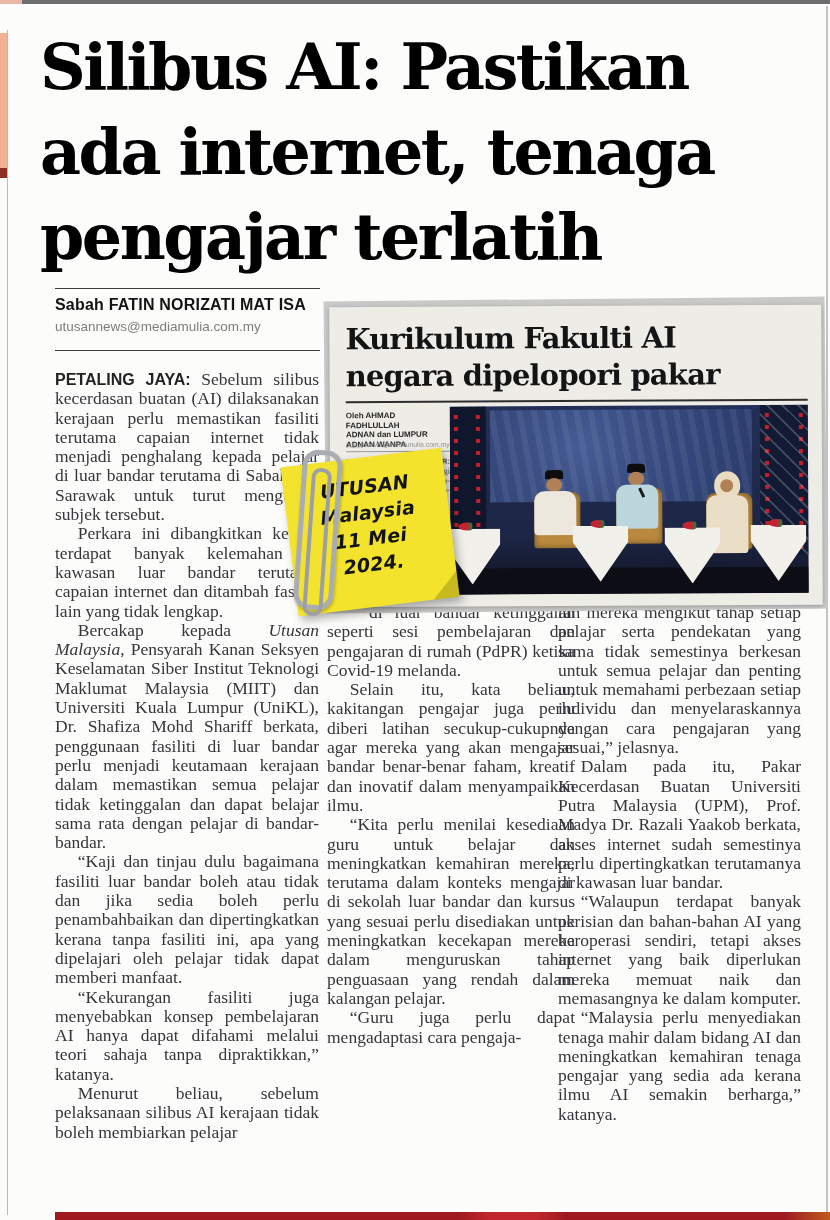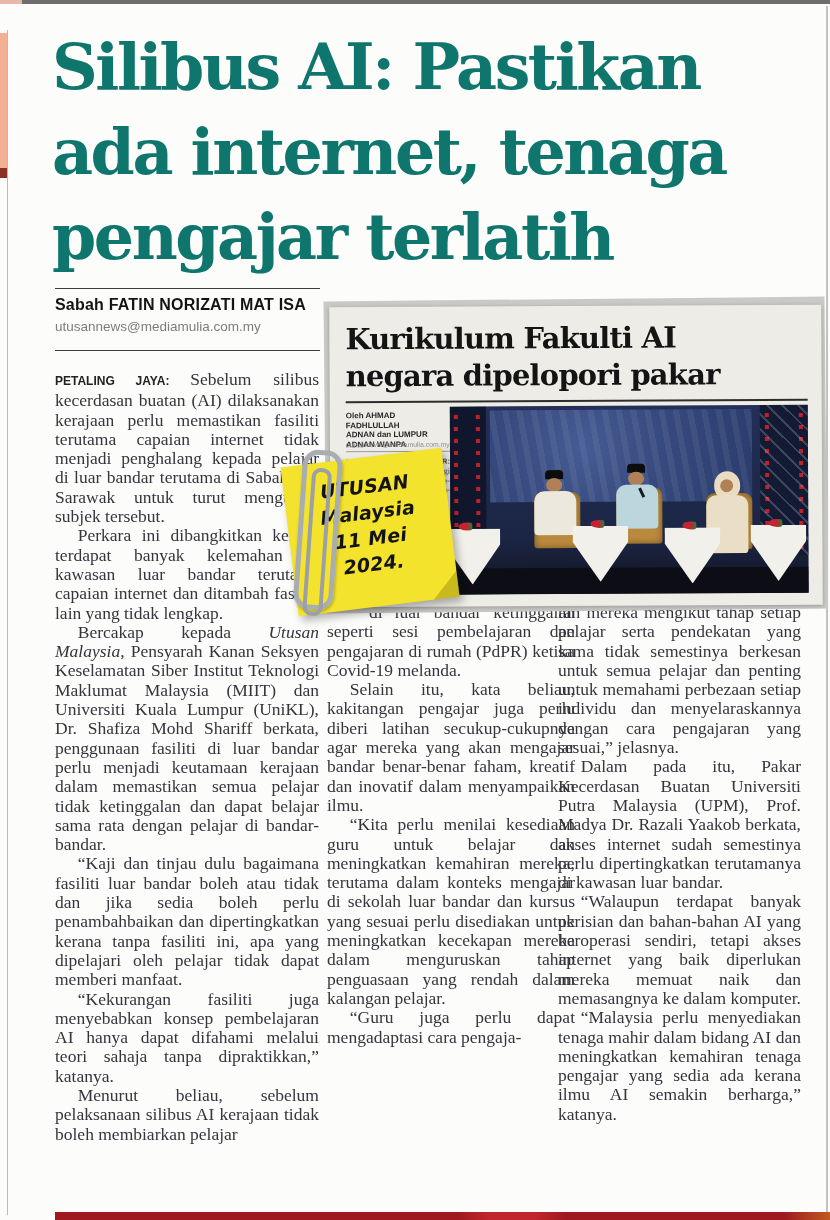--- a/index.html
+++ b/index.html
@@ -8,36 +8,36 @@
   
   .topbar{position:absolute;left:0;top:0;width:830px;height:4px;background:#6e6e6e;}
   .topbar-pink{position:absolute;left:0;top:0;width:22px;height:4px;background:#e9b7a6;}
   .left-stripe{position:absolute;left:0;top:33px;width:7px;height:138px;background:#f2b193;}
   .left-stripe-end{position:absolute;left:0;top:168px;width:7px;height:10px;background:#8c2f24;}
   .left-line{position:absolute;left:7px;top:30px;width:1px;height:1185px;background:#b9b9b7;}
   .right-line{position:absolute;left:826px;top:6px;width:2px;height:1214px;background:#c2c2c0;}
   .bottom-bar{position:absolute;left:55px;top:1212px;width:775px;height:8px;
       background:linear-gradient(90deg,#9e1a1f 0%,#9e1a1f 52%,#c0262b 56%,#c0262b 62%,#9e1a1f 66%,#9e1a1f 94%,#c05a1f 100%);}
   
-  .headline{position:absolute;left:52px;top:24px;width:770px;color:#0f766e;}
+  .headline{position:absolute;left:40px;top:24px;width:770px;color:#000000;}
   .headline div{font-family:"DejaVu Serif",serif;font-weight:bold;font-size:64px;
       line-height:85px;letter-spacing:-2.5px;white-space:nowrap;transform:scaleX(.99);transform-origin:left;}
   
   .rule{position:absolute;background:#3c3c3c;height:1px;}
   .byline{position:absolute;left:55px;top:296px;font-family:"Liberation Sans",sans-serif;
       font-weight:bold;font-size:16px;color:#141414;letter-spacing:.2px;}
   .byline-email{position:absolute;left:55px;top:319px;font-family:"Liberation Sans",sans-serif;
       font-size:13.5px;color:#7d7d7d;}
   
   .col{position:absolute;color:#35353c;font-size:17.5px;line-height:19.3px;
       text-align:justify;overflow:hidden;}
   .col p{margin:0;padding:0;text-indent:1.3em;}
   .col p.noindent{text-indent:0;}
   .col p.bigindent{text-indent:2.4em;}
-  .dateline{font-family:"Liberation Sans",sans-serif;font-weight:bold;font-size:12px;color:#222;}
+  .dateline{font-family:"Liberation Sans",sans-serif;font-weight:bold;font-size:16px;color:#222;}
   
   .clip-backdrop{position:absolute;left:325px;top:299px;width:501px;height:312px;
       background:#c9c9c7;transform:rotate(-.55deg);}
   .clipping{position:absolute;left:330px;top:306px;width:492px;height:300px;background:#edece7;
       transform:rotate(-.3deg);box-shadow:0 1px 4px rgba(0,0,0,.25);}
   .clip-head{position:absolute;left:16px;top:14px;width:466px;color:#141414;}
   .clip-head div{font-family:"DejaVu Serif",serif;font-weight:bold;font-size:29px;
       line-height:37px;letter-spacing:-.8px;white-space:nowrap;}
   .clip-rule{position:absolute;left:16px;top:94px;width:462px;height:2px;background:#2d2d2d;}
   .clip-byline{position:absolute;left:16px;top:104px;width:104px;

